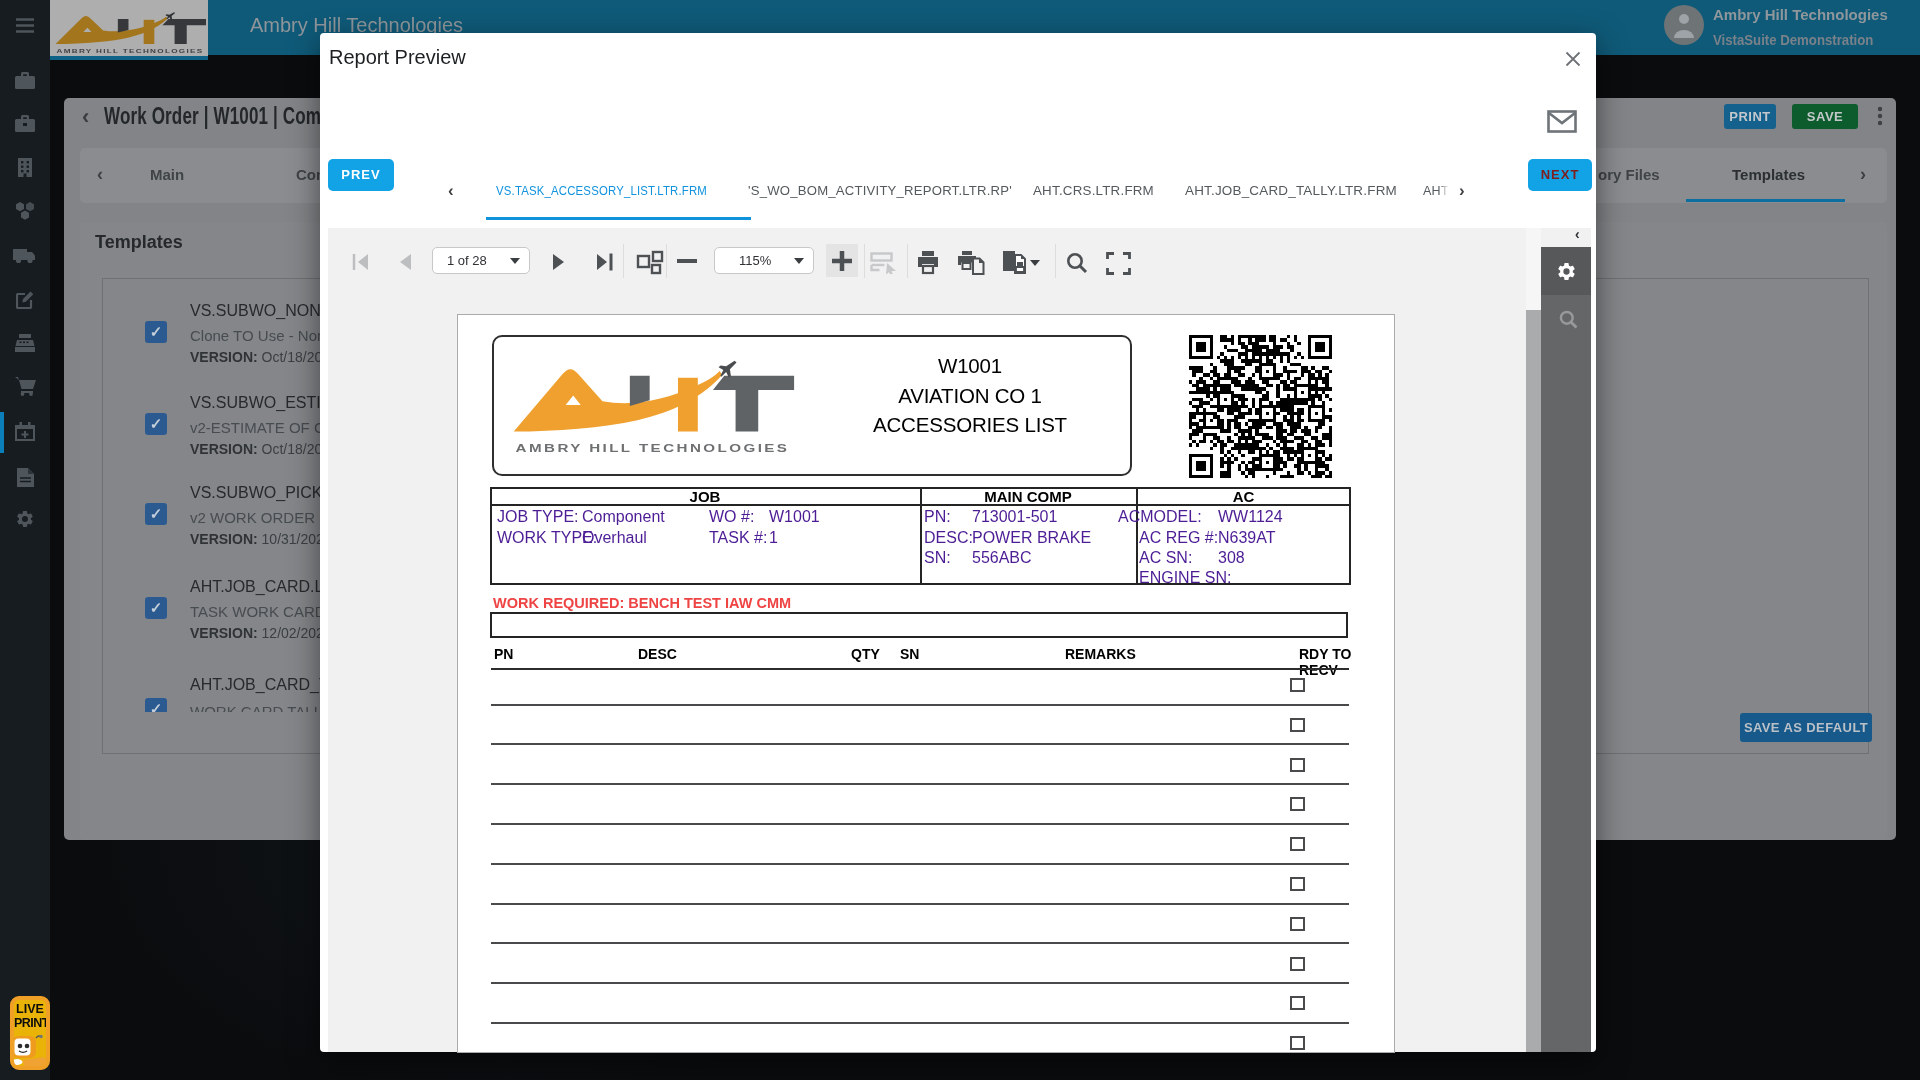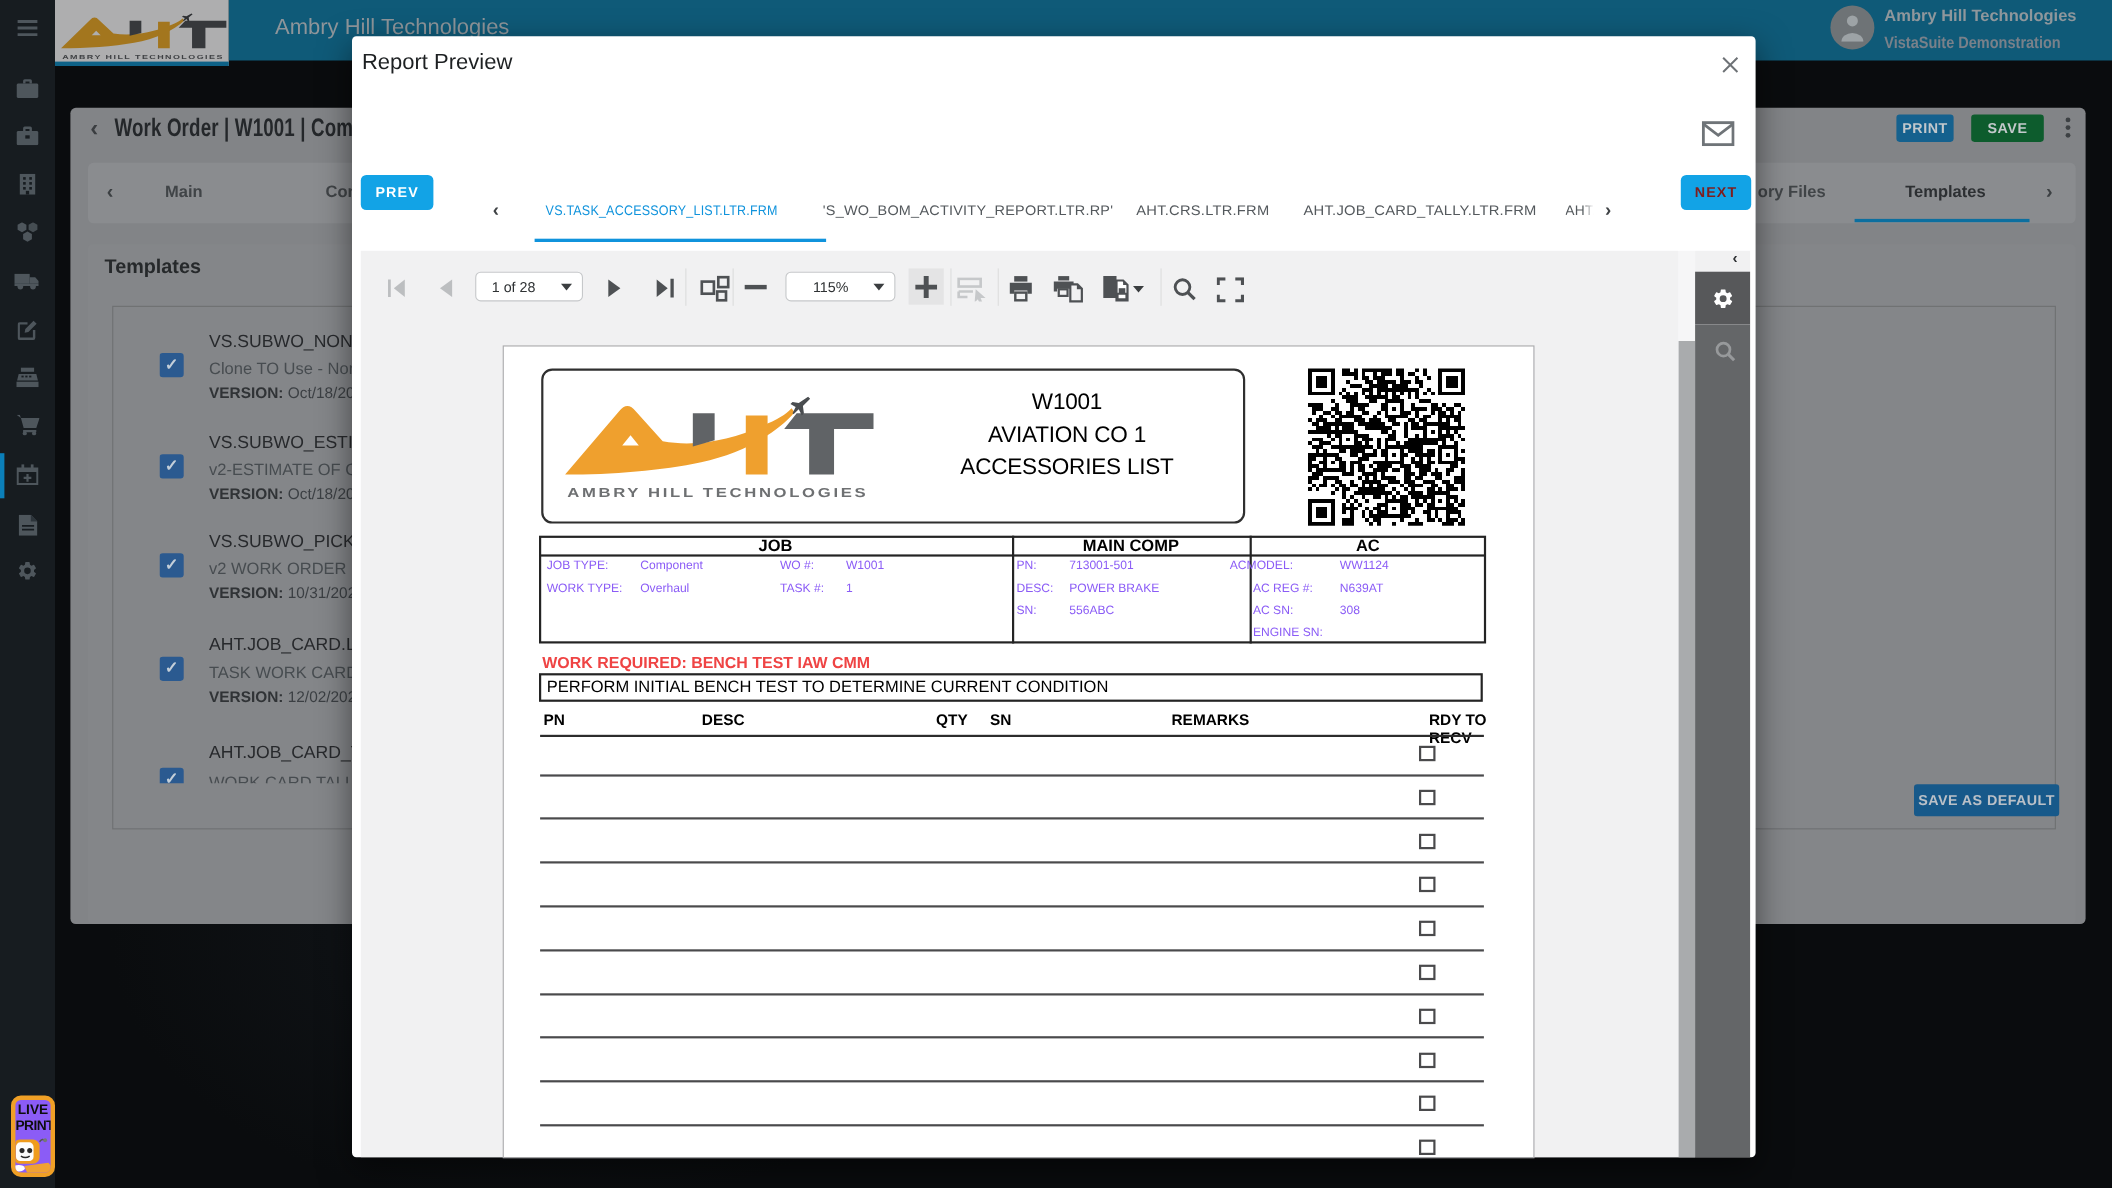--- a/index.html
+++ b/index.html
@@ -32,21 +32,21 @@
 #tplhead{left:95px;top:232px;font-size:18px;font-weight:700;color:#26292b;}
 #listbox{left:102px;top:278px;width:1767px;height:476px;border:1px solid #6e7072;}
 .citem{left:145px;width:1000px;height:92px;overflow:hidden;}
 .cbox{position:absolute;left:0;top:27px;width:22px;height:22px;background:#2b5a90;border-radius:3px;color:#c4cfd9;font-size:15px;text-align:center;line-height:22px;font-weight:700;}
 .ctitle{position:absolute;left:45px;top:8px;font-size:16px;color:#27292c;}
 .cdesc{position:absolute;left:45px;top:33px;font-size:15px;color:#474c50;}
 .cver{position:absolute;left:45px;top:55px;font-size:14px;font-weight:700;color:#303336;}
 .cver span{font-weight:400;color:#3b3f43;}
 #savedef{left:1740px;top:713px;width:132px;height:29px;background:#17598a;border-radius:3px;color:#bac0c7;font-size:13px;font-weight:700;text-align:center;line-height:29px;letter-spacing:.4px;}
 
-#livechat{left:10px;top:996px;width:40px;height:74px;background:#8b5cf6;border:4px solid #f0a026;border-radius:9px;overflow:hidden;}
+#livechat{left:10px;top:996px;width:40px;height:74px;background:#eab308;border:4px solid #f0a026;border-radius:9px;overflow:hidden;}
 #livechat .lc1{position:absolute;left:0;top:2px;width:100%;text-align:center;font-size:12.5px;font-weight:700;color:#0d0d0d;}
 #livechat .lc2{position:absolute;left:0;top:16px;width:100%;text-align:center;font-size:12.5px;font-weight:700;color:#0d0d0d;letter-spacing:-.5px;}
 
 #modal{left:320px;top:33px;width:1276px;height:1019px;background:#fff;border-radius:4px;box-shadow:0 10px 30px rgba(0,0,0,.5);}
 #mtitle{left:9px;top:13px;font-size:20px;font-weight:500;color:#1d2022;}
 #prevbtn{left:8px;top:126px;width:66px;height:32px;background:#12a3e6;border-radius:5px;color:#fff;font-size:13px;font-weight:700;text-align:center;line-height:32px;letter-spacing:1px;}
 #nextbtn{left:1208px;top:126px;width:64px;height:32px;background:#12a3e6;border-radius:5px;color:#7f1d1d;font-size:13px;font-weight:700;text-align:center;line-height:32px;letter-spacing:1px;}
 #tchevL{left:128px;top:148px;font-size:17px;color:#3f4245;font-weight:700;}
 #tchevR{left:1139px;top:148px;font-size:17px;color:#3f4245;font-weight:700;}
 .mtab{top:151px;font-size:12.6px;font-weight:500;color:#54595d;letter-spacing:.2px;white-space:nowrap;}
@@ -59,21 +59,21 @@
 #sthumb{left:1206px;top:277px;width:15px;height:742px;background:#a9abad;}
 #rpanelTop{left:1221px;top:195px;width:50px;height:19px;background:#f1f1f2;}
 #rchev{left:1255px;top:193px;font-size:14px;color:#2f3235;font-weight:700;}
 #rgear{left:1221px;top:214px;width:50px;height:48px;background:#57585a;}
 #rrest{left:1221px;top:262px;width:50px;height:757px;background:#646668;}
 
 .tbox{top:214px;height:27px;background:#fff;border:1px solid #c6c8ca;border-radius:5px;font-size:13px;color:#2f3234;}
 #pgbox{left:112px;width:98px;}
 #zmbox{left:394px;width:100px;}
 .rh{top:173px;text-align:center;font-size:15px;font-weight:700;color:#000;}
-.rt{font-size:11px;color:#8b5cf6;}
+.rt{font-size:16px;color:#4c1d95;}
 .ch{top:331px;font-size:14px;font-weight:700;color:#000;}
 .tsep{top:211px;width:1px;height:34px;background:#dcdddd;}
 #plusbg{left:506px;top:211px;width:32px;height:33px;background:#e4e4e5;}
 
 #page{left:138px;top:282px;width:936px;height:737px;background:#fff;outline:1px solid #ababad;overflow:hidden;}
 </style>
 </head>
 <body>
 <div id="stage">
   <div id="bgblob1" class="abs"></div>
@@ -425,21 +425,20 @@
         <div class="abs rt" style="left:514px;top:234.3px;">556ABC</div>
   <div class="abs rt" style="left:660px;top:193px;">ACMODEL:</div>
         <div class="abs rt" style="left:760px;top:193px;">WW1124</div>
   <div class="abs rt" style="left:681px;top:213.6px;">AC REG #:</div>
         <div class="abs rt" style="left:760px;top:213.6px;">N639AT</div>
   <div class="abs rt" style="left:681px;top:234.3px;">AC SN:</div>
         <div class="abs rt" style="left:760px;top:234.3px;">308</div>
   <div class="abs rt" style="left:681px;top:254.4px;">ENGINE SN:</div>
   <div class="abs" style="left:35px;top:280px;font-size:14.5px;font-weight:700;color:#ef4444;">WORK REQUIRED: BENCH TEST IAW CMM</div>
   <div class="abs" style="left:32px;top:297px;width:858px;height:26px;border:2px solid #242424;"></div>
-  <div class="abs" style="left:39px;top:301px;font-size:15px;color:#000;">PERFORM INITIAL BENCH TEST TO DETERMINE CURRENT CONDITION</div>
   <div class="abs ch" style="left:36px;">PN</div>
   <div class="abs ch" style="left:180px;">DESC</div>
   <div class="abs ch" style="left:393px;">QTY</div>
   <div class="abs ch" style="left:442px;">SN</div>
   <div class="abs ch" style="left:607px;">REMARKS</div>
   <div class="abs ch" style="left:793px;padding-left:48px;">RDY TO RECV</div>
   <div class="abs" style="left:33px;top:353px;width:858px;height:2px;background:#2c2c2c;"></div>
 <div class="abs" style="left:33px;top:388.5px;width:858px;height:2px;background:#4a4a4c;"></div>
 <div class="abs" style="left:832px;top:363.0px;width:15px;height:14px;border:2px solid #4a4a4c;"></div>
 <div class="abs" style="left:33px;top:428.3px;width:858px;height:2px;background:#4a4a4c;"></div>

